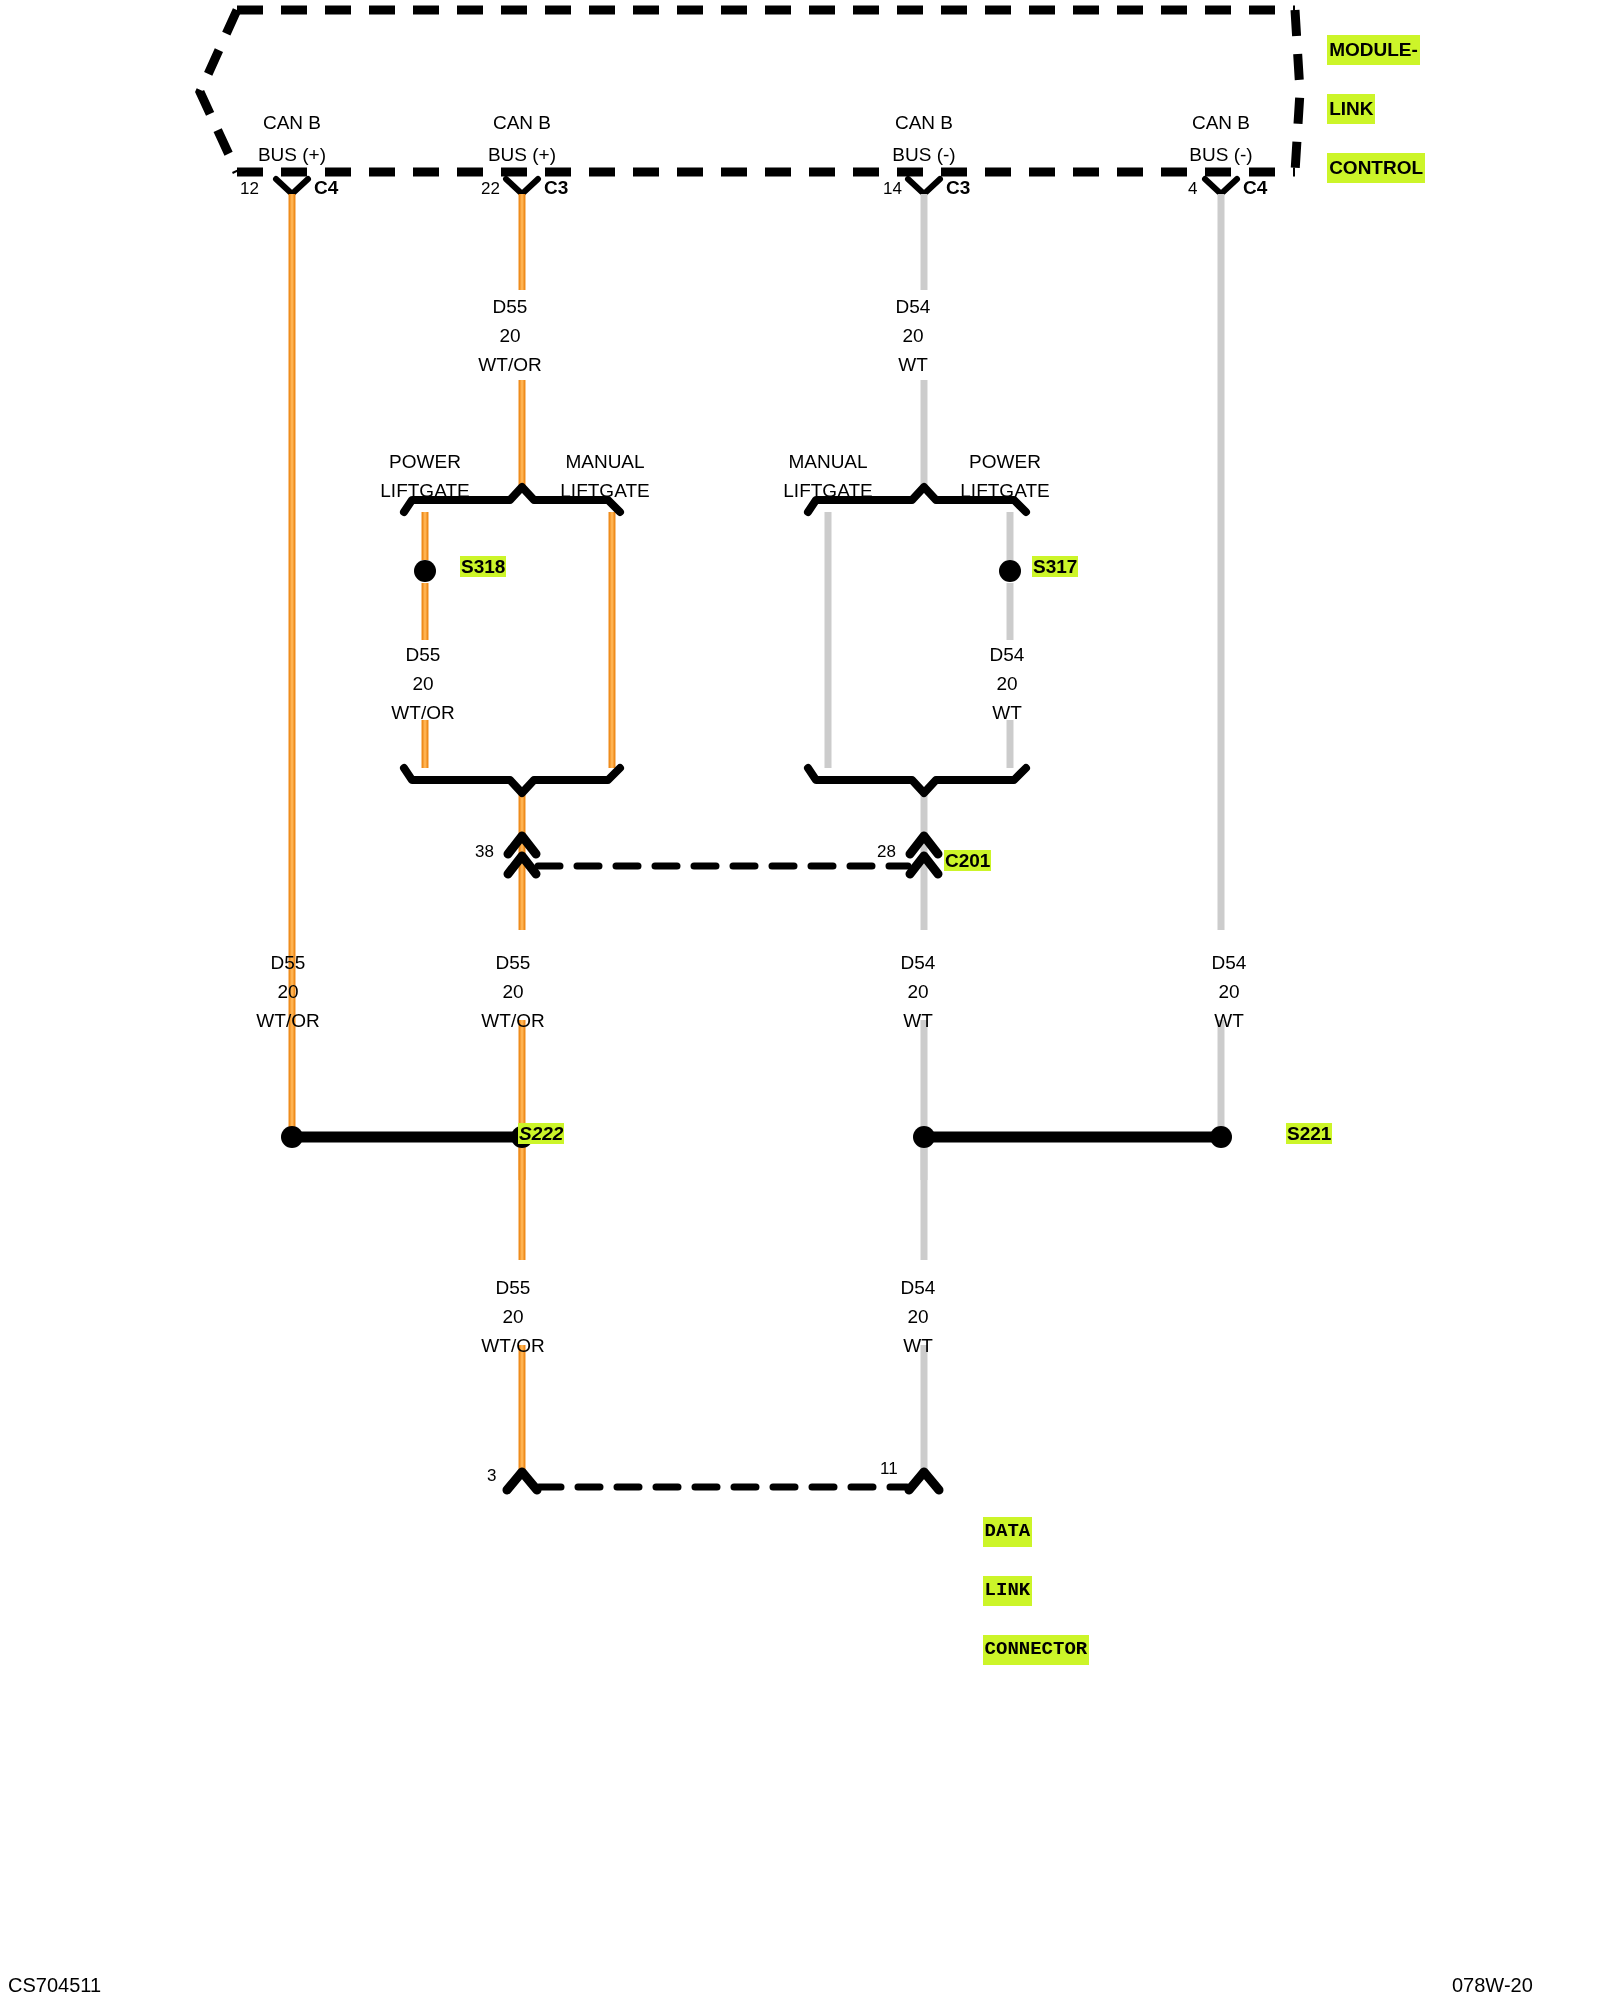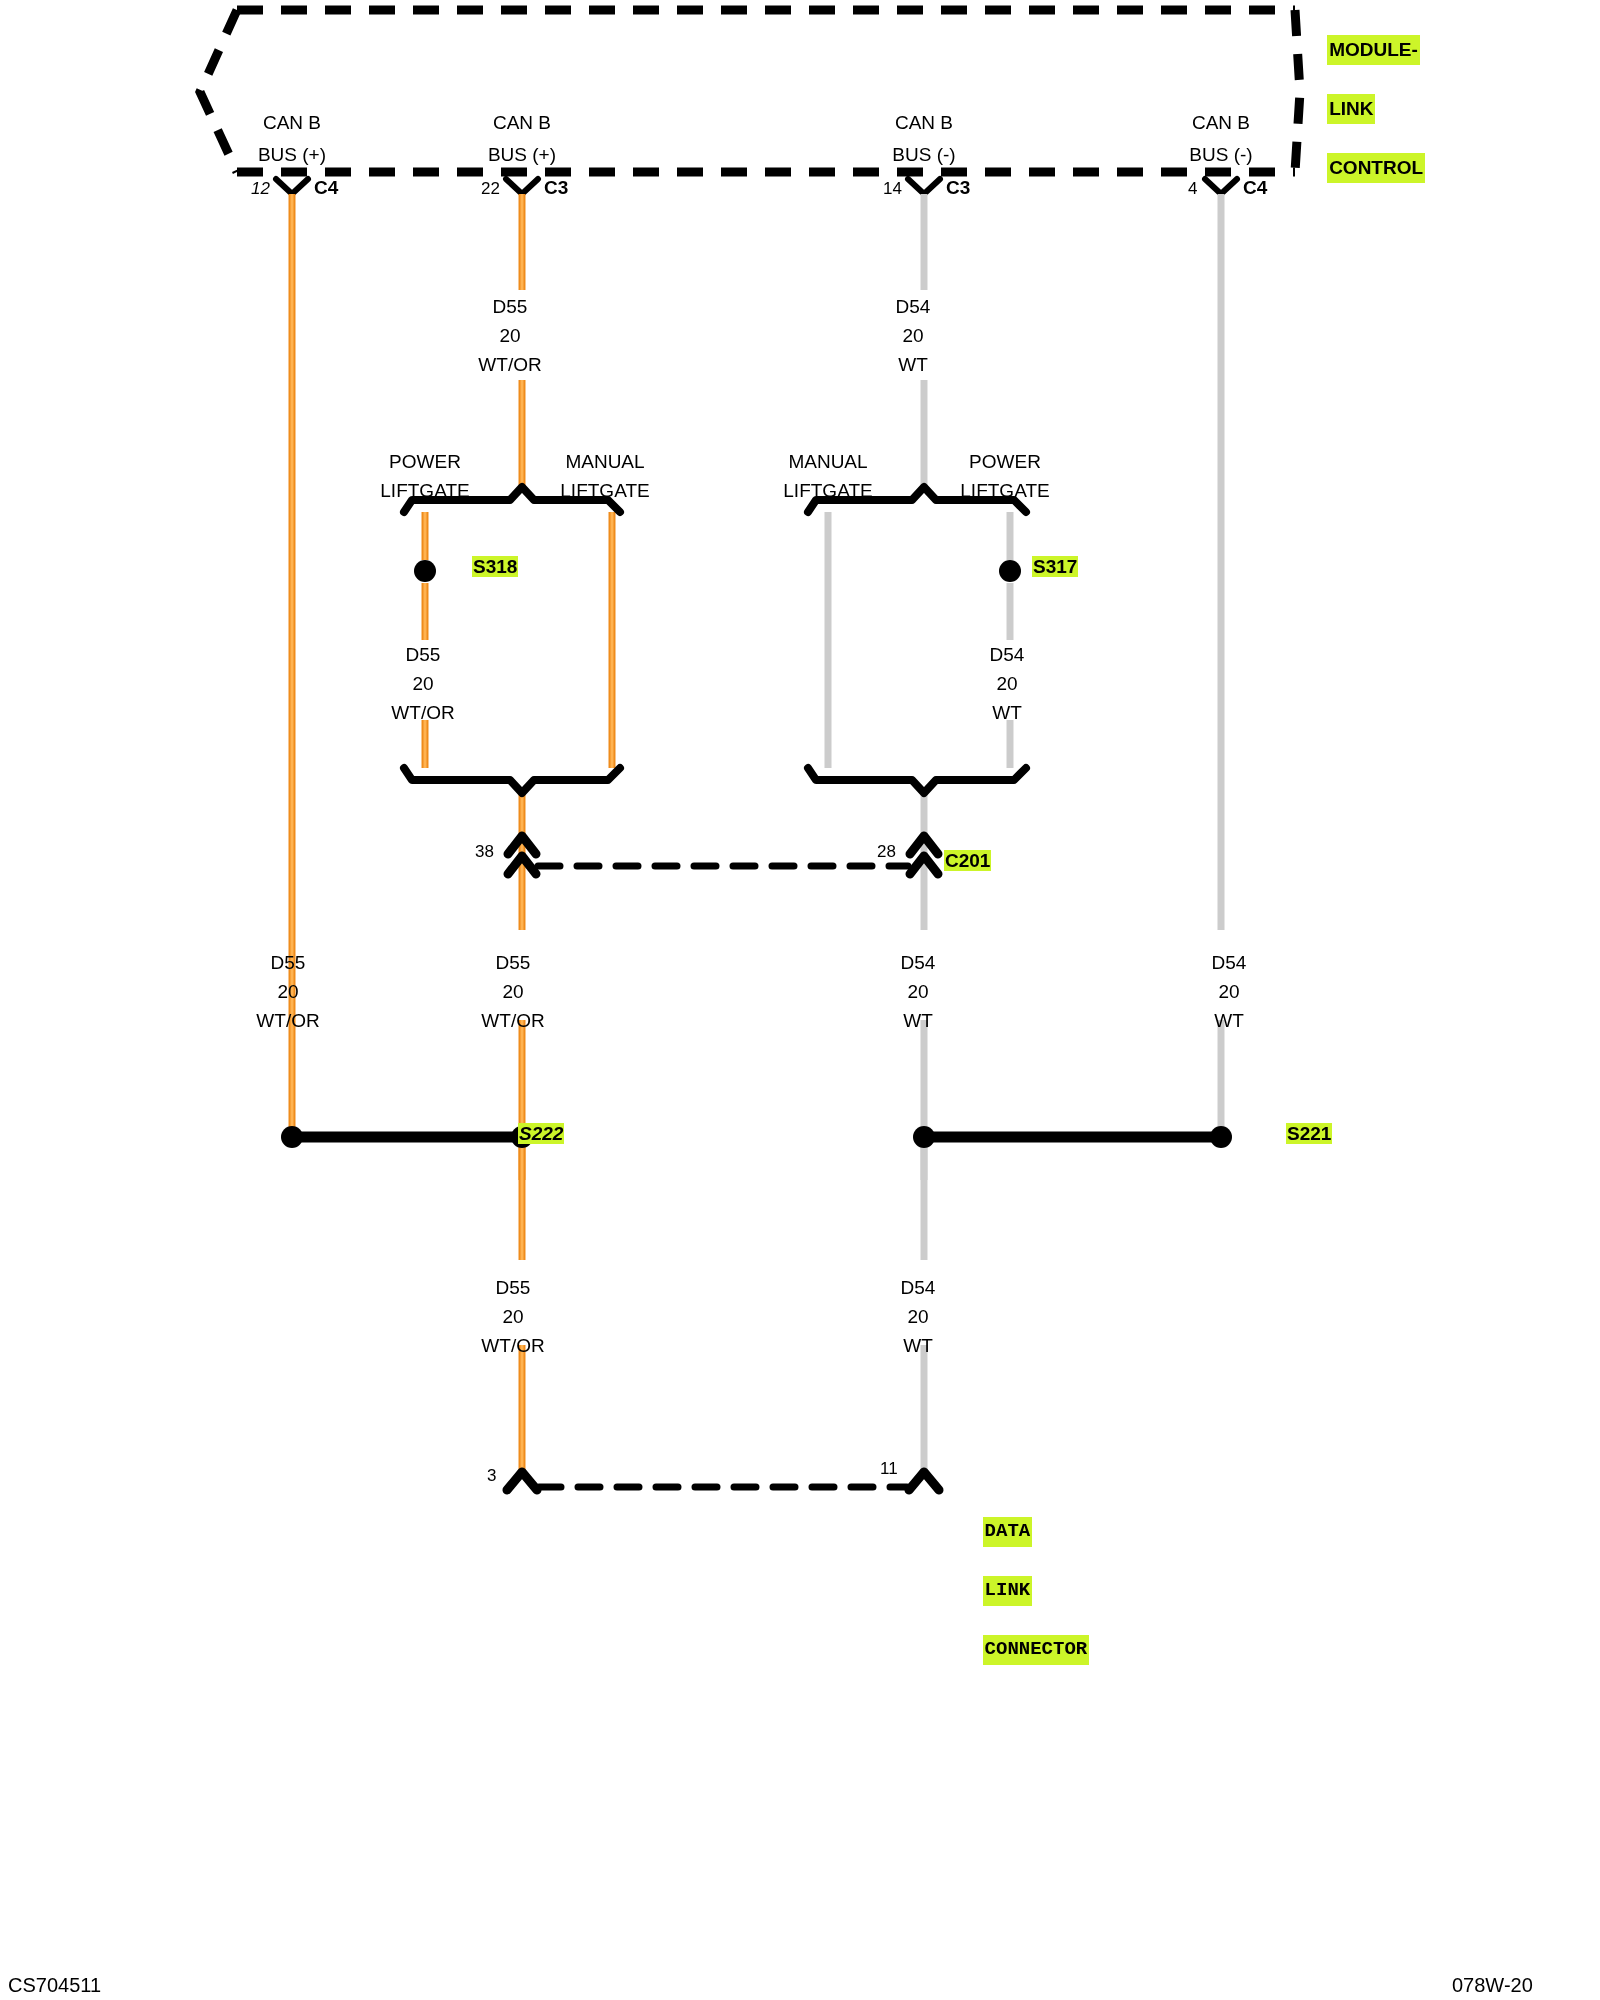--- a/index.html
+++ b/index.html
@@ -199,21 +199,21 @@
 
   <div class="lbl center" style="left:522px; top:113px;">CAN B</div>
   <div class="lbl center" style="left:522px; top:145px;">BUS (+)</div>
 
   <div class="lbl center" style="left:924px; top:113px;">CAN B</div>
   <div class="lbl center" style="left:924px; top:145px;">BUS (-)</div>
 
   <div class="lbl center" style="left:1221px; top:113px;">CAN B</div>
   <div class="lbl center" style="left:1221px; top:145px;">BUS (-)</div>
 
-  <div class="lbl small" style="left:251px; top:180px;font-style:italic;">12</div>
+  <div class="lbl small" style="left:240px; top:180px;">12</div>
   <div class="lbl bold" style="left:314px; top:178px;">C4</div>
 
   <div class="lbl small" style="left:481px; top:180px;">22</div>
   <div class="lbl bold" style="left:544px; top:178px;">C3</div>
 
   <div class="lbl small" style="left:883px; top:180px;">14</div>
   <div class="lbl bold" style="left:946px; top:178px;">C3</div>
 
   <div class="lbl small" style="left:1188px; top:180px;">4</div>
   <div class="lbl bold" style="left:1243px; top:178px;">C4</div>
@@ -231,21 +231,21 @@
 
   <div class="lbl center" style="left:605px; top:452px;">MANUAL</div>
   <div class="lbl center" style="left:605px; top:481px;">LIFTGATE</div>
 
   <div class="lbl center" style="left:828px; top:452px;">MANUAL</div>
   <div class="lbl center" style="left:828px; top:481px;">LIFTGATE</div>
 
   <div class="lbl center" style="left:1005px; top:452px;">POWER</div>
   <div class="lbl center" style="left:1005px; top:481px;">LIFTGATE</div>
 
-  <div class="lbl" style="left:472px; top:557px;"><span class="hl">S318</span></div>
+  <div class="lbl" style="left:460px; top:557px;"><span class="hl">S318</span></div>
   <div class="lbl" style="left:1032px; top:557px;"><span class="hl">S317</span></div>
 
   <div class="lbl center" style="left:423px; top:645px;">D55</div>
   <div class="lbl center" style="left:423px; top:674px;">20</div>
   <div class="lbl center" style="left:423px; top:703px;">WT/OR</div>
 
   <div class="lbl center" style="left:1007px; top:645px;">D54</div>
   <div class="lbl center" style="left:1007px; top:674px;">20</div>
   <div class="lbl center" style="left:1007px; top:703px;">WT</div>
 

